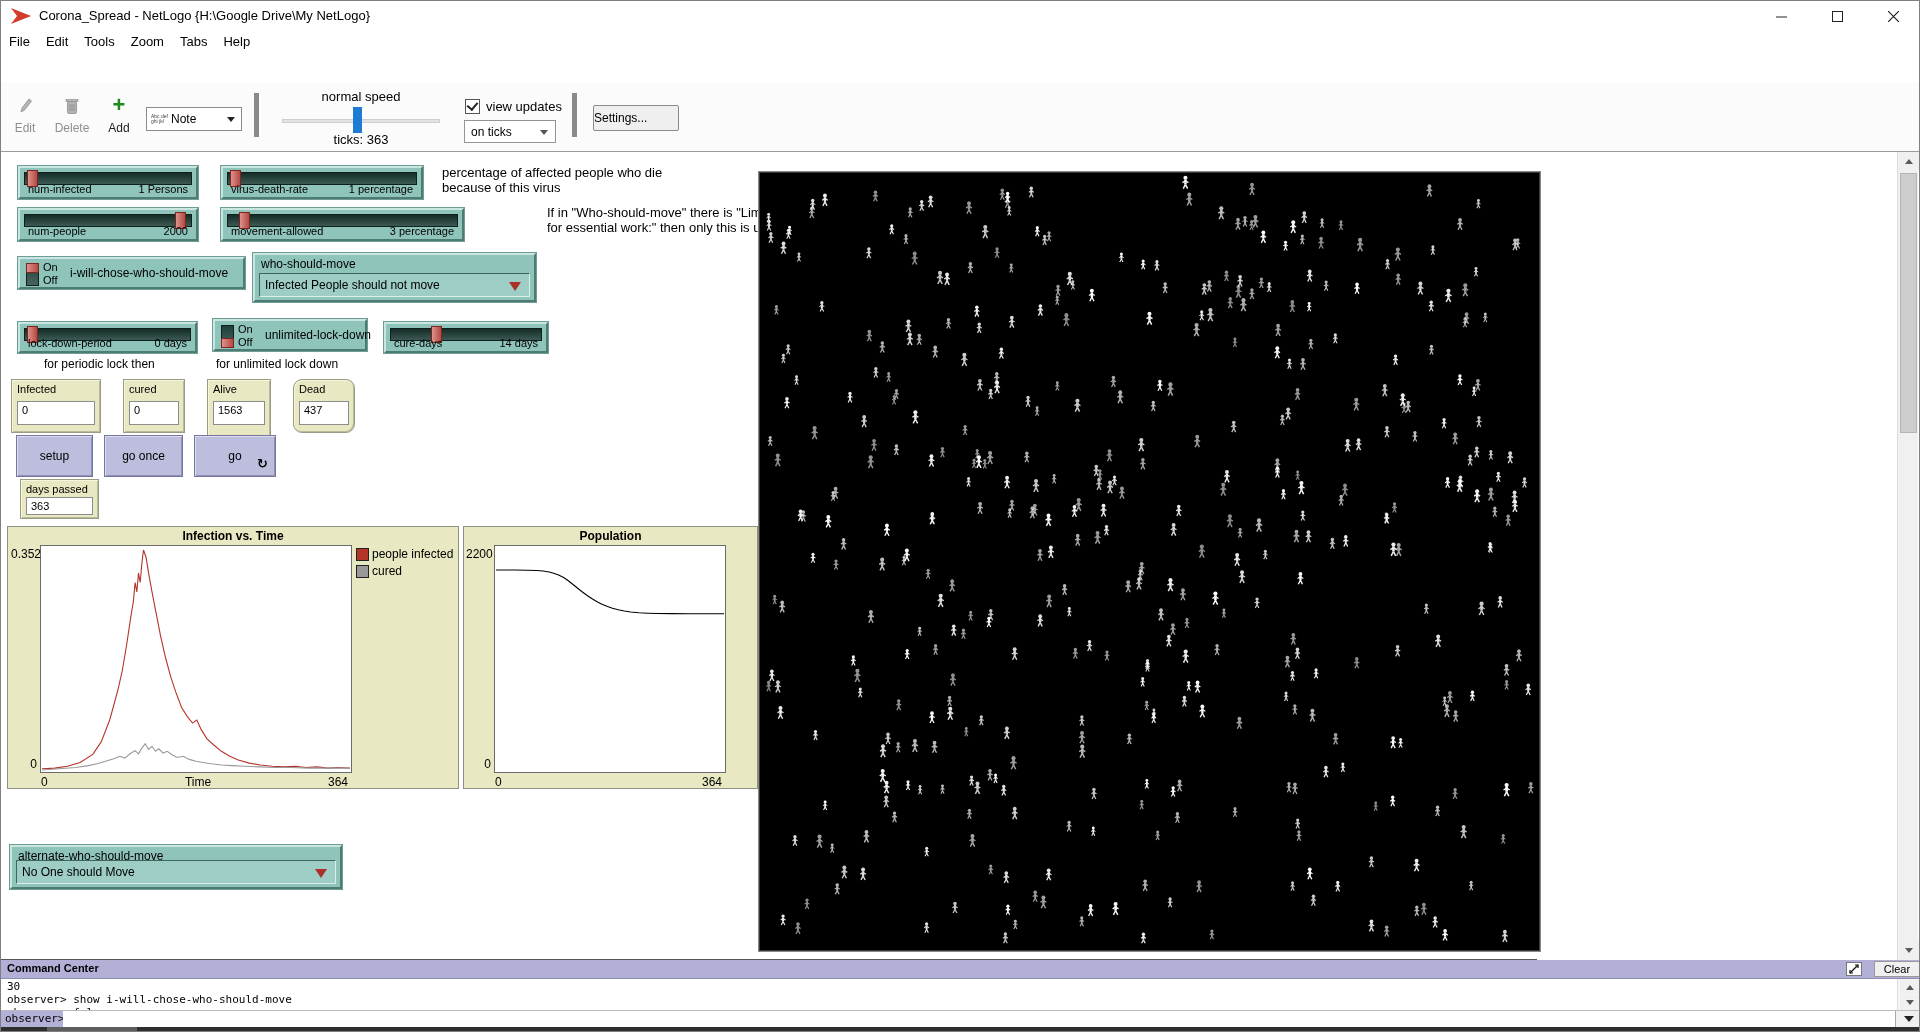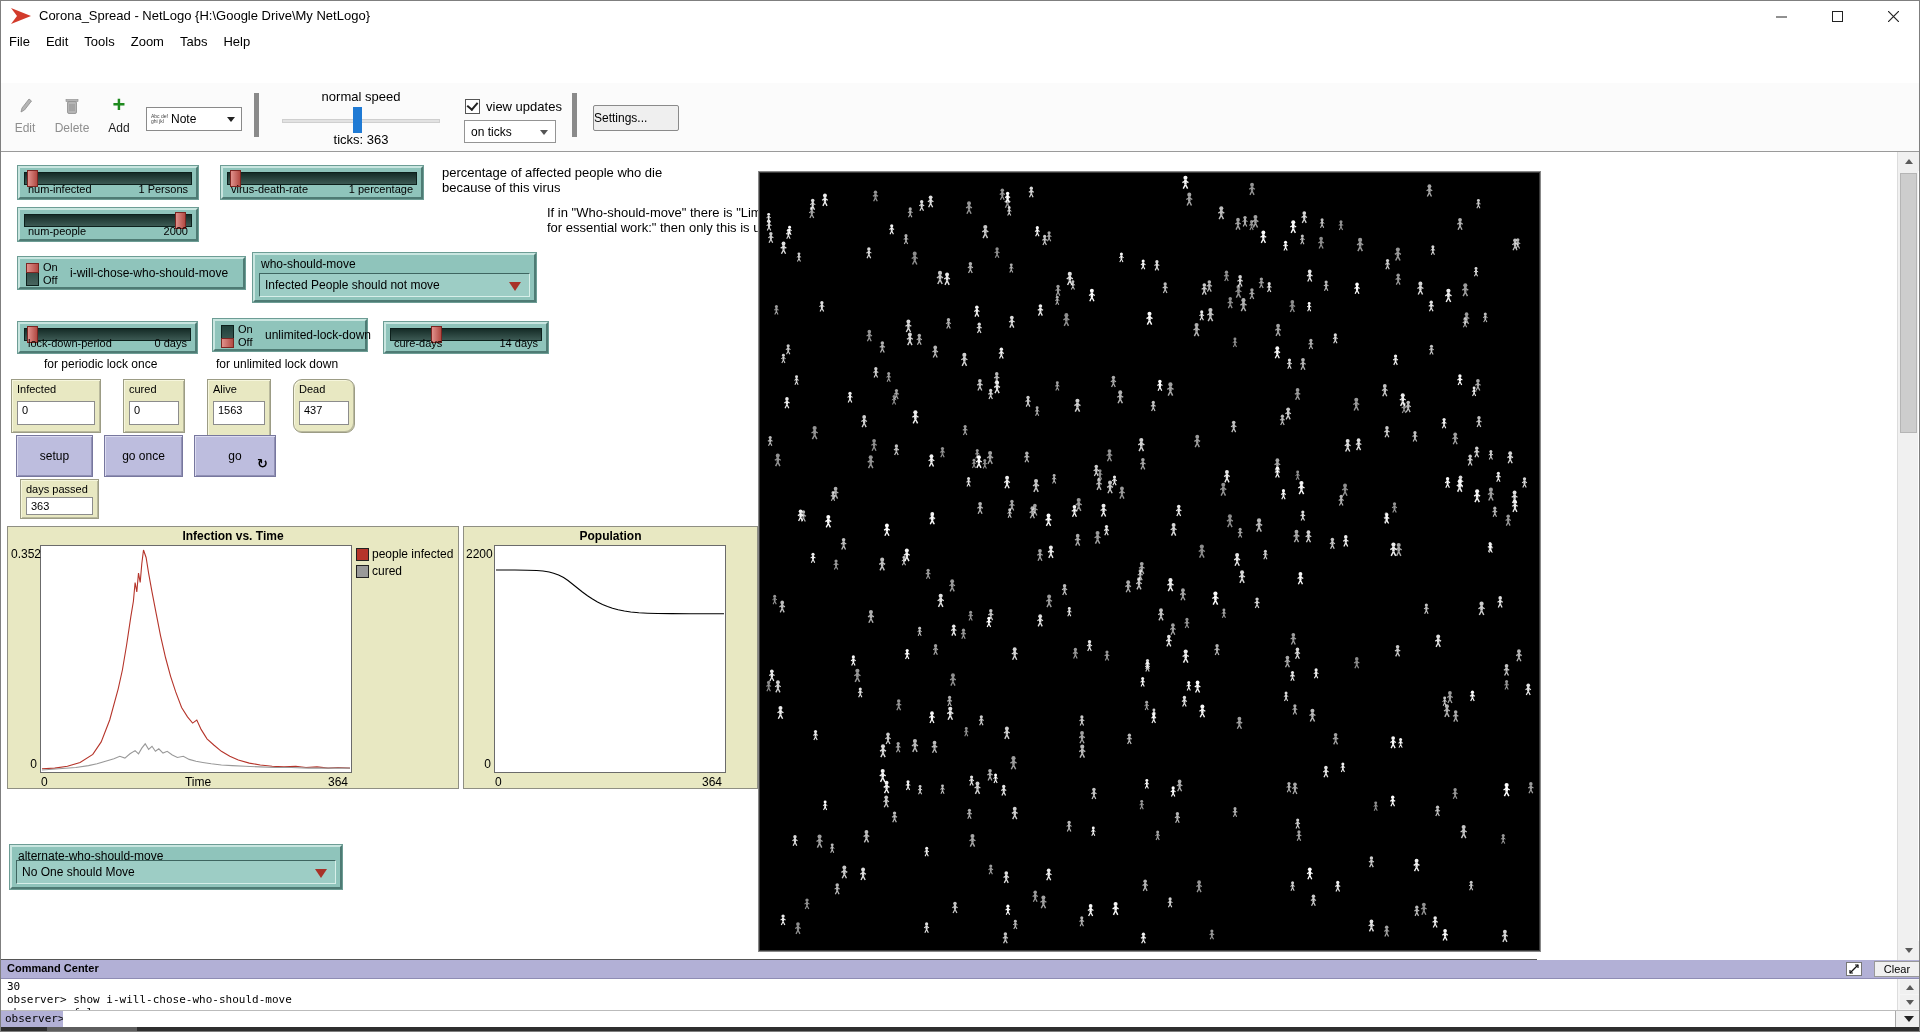--- a/index.html
+++ b/index.html
@@ -252,20 +252,29 @@
 
     <div class="nl-slider" style="left:17px;top:56px;width:180px;height:33px;">
       <div class="groove">
           <div class="sl-handle" style="left: calc(97% - 10.67px);"></div>
         </div>
       <div class="sl-row">
           <span>num-people</span>
           <span>2000</span>
         </div>
     </div>
+    <div class="nl-slider" style="left:220px;top:56px;width:243px;height:33px;">
+      <div class="groove">
+          <div class="sl-handle" style="left: calc(5% - 0.55px);"></div>
+        </div>
+      <div class="sl-row">
+          <span>movement-allowed</span>
+          <span>3 percentage</span>
+        </div>
+    </div>
     <div class="note-txt" style="left:546px;top:53px;">
       <div>If in "Who-should-move" there is "Limited People</div>
       <div>for essential work:" then only this is useful</div>
     </div>
 
     <div class="nl-switch" style="left:17px;top:105px;width:227px;height:32px;">
       <div class="sw-track">
           <div class="sw-handle on"></div>
         </div>
       <div class="sw-onoff">
@@ -284,21 +293,21 @@
 
     <div class="nl-slider" style="left:17px;top:170px;width:179px;height:31px;">
       <div class="groove">
           <div class="sl-handle" style="left: calc(1% - 0.11px);"></div>
         </div>
       <div class="sl-row">
           <span>lock-down-period</span>
           <span>0 days</span>
         </div>
     </div>
-    <div class="note-sm" style="left:43px;top:205px;">for periodic lock once</div>
+    <div class="note-sm" style="left:43px;top:205px;">for periodic lock then</div>
     <div class="nl-switch" style="left:212px;top:167px;width:154px;height:32px;">
       <div class="sw-track">
           <div class="sw-handle off"></div>
         </div>
       <div class="sw-onoff">
         <div>On</div>
         <div>Off</div>
       </div>
       <div class="sw-label">unlimited-lock-down</div>
     </div>

